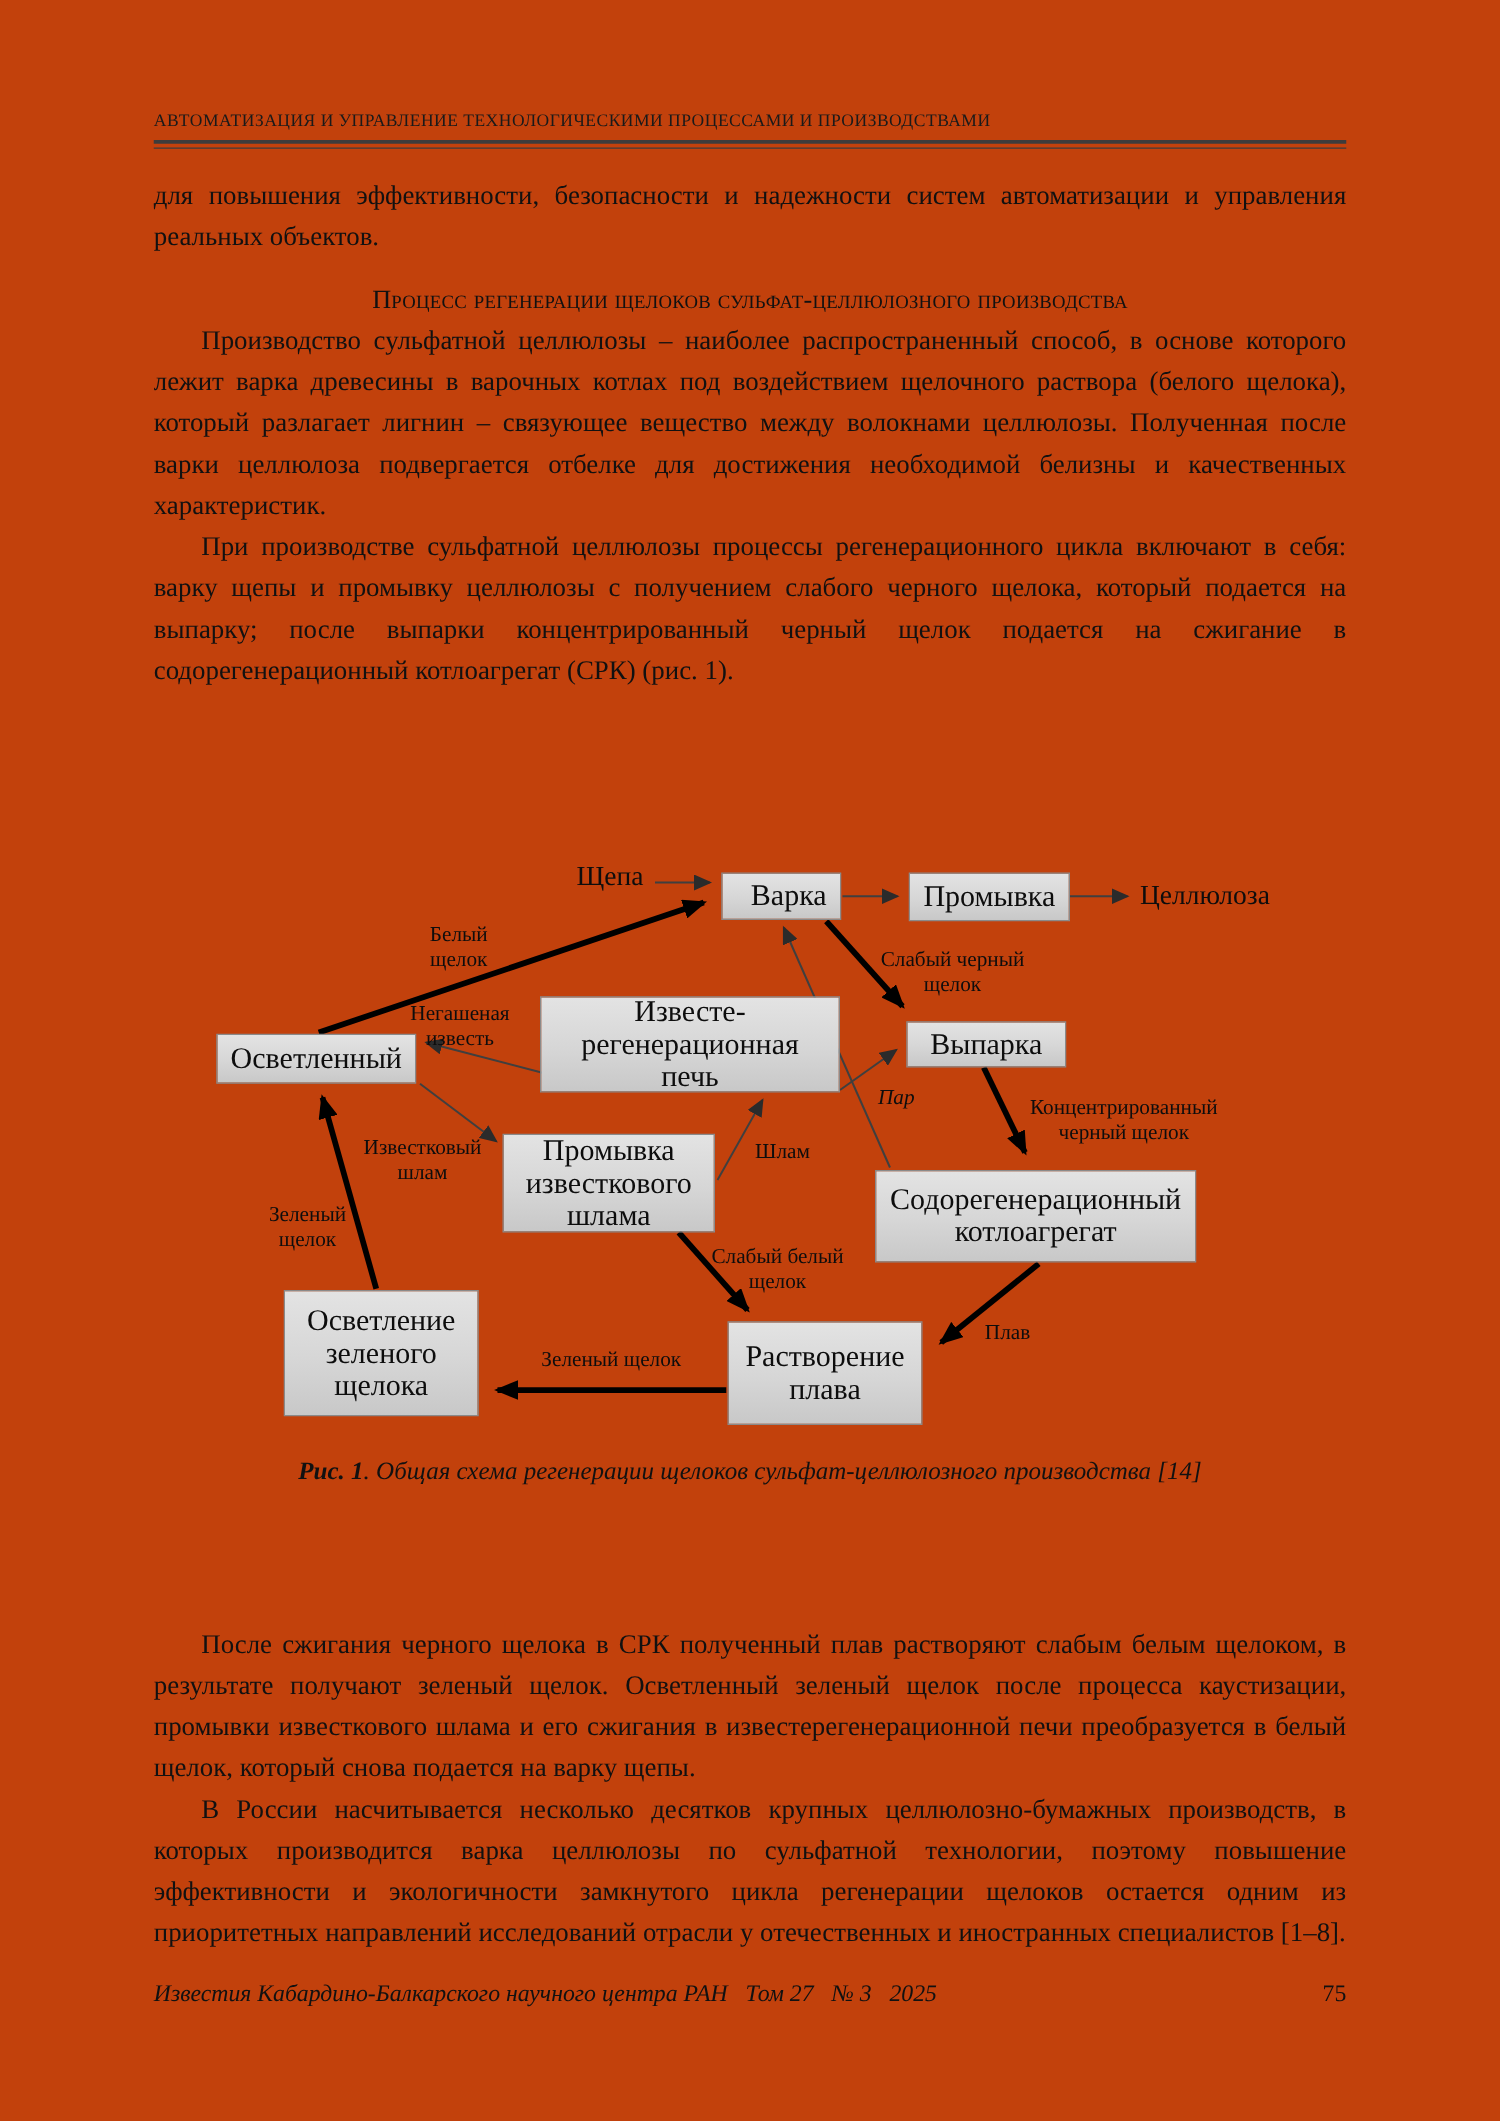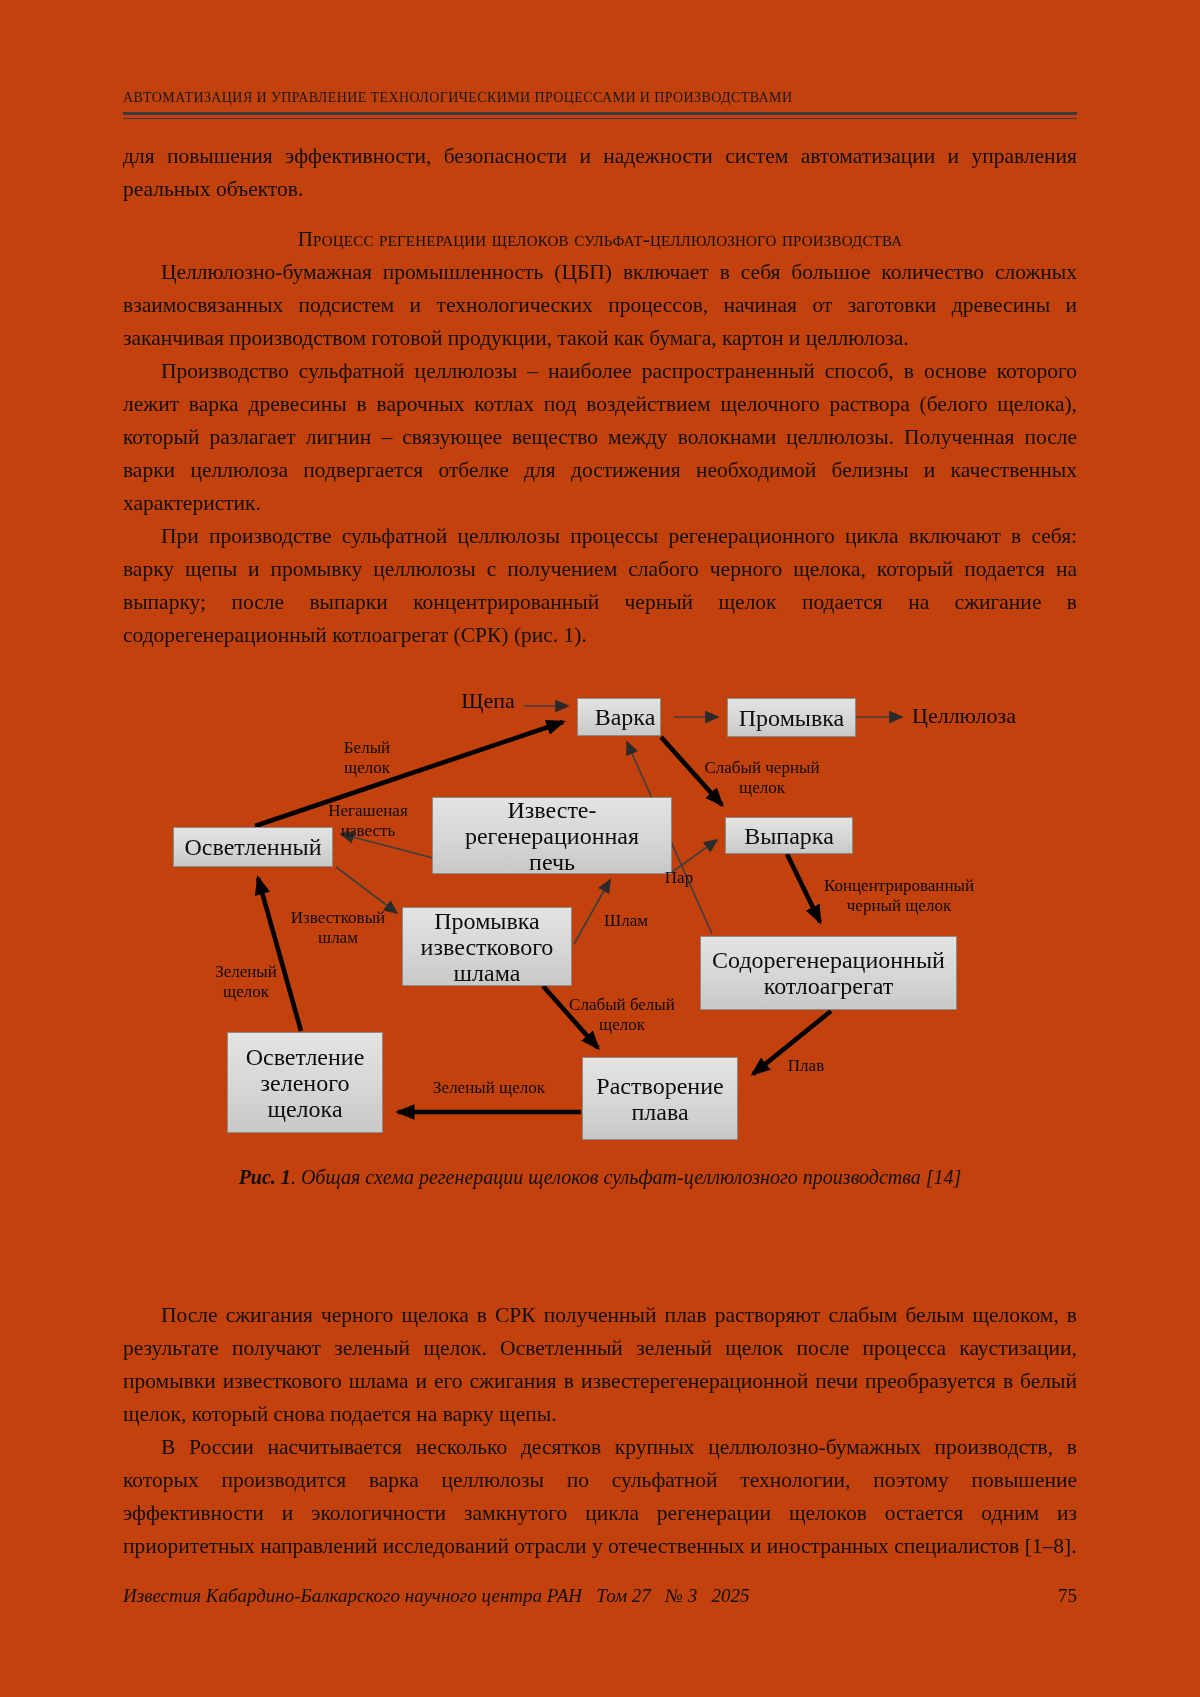--- a/index.html
+++ b/index.html
@@ -50,21 +50,20 @@
 <body>
 
 <div id="page">
 
   <div class="rhead">АВТОМАТИЗАЦИЯ И УПРАВЛЕНИЕ ТЕХНОЛОГИЧЕСКИМИ ПРОЦЕССАМИ И ПРОИЗВОДСТВАМИ</div>
   <div class="rule"></div>
 
   <div class="col" style="top:140px;">
     <p class="noindent">для повышения эффективности, безопасности и надежности систем автоматизации и управления реальных объектов.</p>
     <p class="sechead">Процесс регенерации щелоков сульфат-целлюлозного производства</p>
-    <p>Целлюлозно-бумажная промышленность (ЦБП) включает в себя большое количество сложных взаимосвязанных подсистем и технологических процессов, начиная от заготовки древесины и заканчивая производством готовой продукции, такой как бумага, картон и целлюлоза.</p>
     <p>Производство сульфатной целлюлозы – наиболее распространенный способ, в основе которого лежит варка древесины в варочных котлах под воздействием щелочного раствора (белого щелока), который разлагает лигнин – связующее вещество между волокнами целлюлозы. Полученная после варки целлюлоза подвергается отбелке для достижения необходимой белизны и качественных характеристик.</p>
     <p>При производстве сульфатной целлюлозы процессы регенерационного цикла включают в себя: варку щепы и промывку целлюлозы с получением слабого черного щелока, который подается на выпарку; после выпарки концентрированный черный щелок подается на сжигание в содорегенерационный котлоагрегат (СРК) (рис. 1).</p>
   </div>
 
   <div>
 
     <svg class="arrows" width="1200" height="500" viewBox="0 660 1200 500">
       <defs>
         <marker id="mS" markerWidth="10" markerHeight="8" refX="8" refY="4" orient="auto">
           <path d="M0,0 L9,4 L0,8 Z" fill="#2b2b2b"></path>
@@ -89,21 +88,21 @@
         <path d="M255,826 L563,722" marker-end="url(#mB)"></path>
         <path d="M661,737 L722,805" marker-end="url(#mB)"></path>
         <path d="M787,854 L820,922" marker-end="url(#mB)"></path>
         <path d="M831,1011 L753,1074" marker-end="url(#mB)"></path>
         <path d="M581,1112 L398,1112" marker-end="url(#mB)"></path>
         <path d="M301,1031 L258,878" marker-end="url(#mB)"></path>
         <path d="M543,986 L598,1048" marker-end="url(#mB)"></path>
       </g>
     </svg>
 
-    <div class="dbox" style="left:577px;top:698px;width:84px;height:38px;padding-left:12px;">Варка</div>
+    <div class="dbox" style="left:577px;top:698px;width:96px;height:38px;padding-left:12px;">Варка</div>
     <div class="dbox" style="left:727px;top:698px;width:129px;height:39px;">Промывка</div>
     <div class="dbox" style="left:432px;top:797px;width:240px;height:77px;">Известе-
 регенерационная
 печь</div>
     <div class="dbox" style="left:173px;top:827px;width:160px;height:40px;">Осветленный</div>
     <div class="dbox" style="left:725px;top:817px;width:128px;height:37px;">Выпарка</div>
     <div class="dbox" style="left:402px;top:907px;width:170px;height:79px;">Промывка
 известкового
 шлама</div>
     <div class="dbox" style="left:700px;top:936px;width:257px;height:74px;">Содорегенерационный
@@ -115,21 +114,21 @@
 плава</div>
 
     <div class="lbl big" style="left:488px;top:689px;">Щепа</div>
     <div class="lbl big left" style="left:912px;top:704px;">Целлюлоза</div>
     <div class="lbl" style="left:367px;top:738px;">Белый
 щелок</div>
     <div class="lbl" style="left:368px;top:801px;">Негашеная
 известь</div>
     <div class="lbl" style="left:762px;top:758px;">Слабый черный
 щелок</div>
-    <div class="lbl" style="left:679px;top:868px;">Пар</div>
+    <div class="lbl" style="left:717px;top:868px;font-style:italic;">Пар</div>
     <div class="lbl" style="left:899px;top:876px;">Концентрированный
 черный щелок</div>
     <div class="lbl" style="left:338px;top:908px;">Известковый
 шлам</div>
     <div class="lbl" style="left:626px;top:911px;">Шлам</div>
     <div class="lbl" style="left:246px;top:962px;">Зеленый
 щелок</div>
     <div class="lbl" style="left:622px;top:995px;">Слабый белый
 щелок</div>
     <div class="lbl" style="left:806px;top:1056px;">Плав</div>

